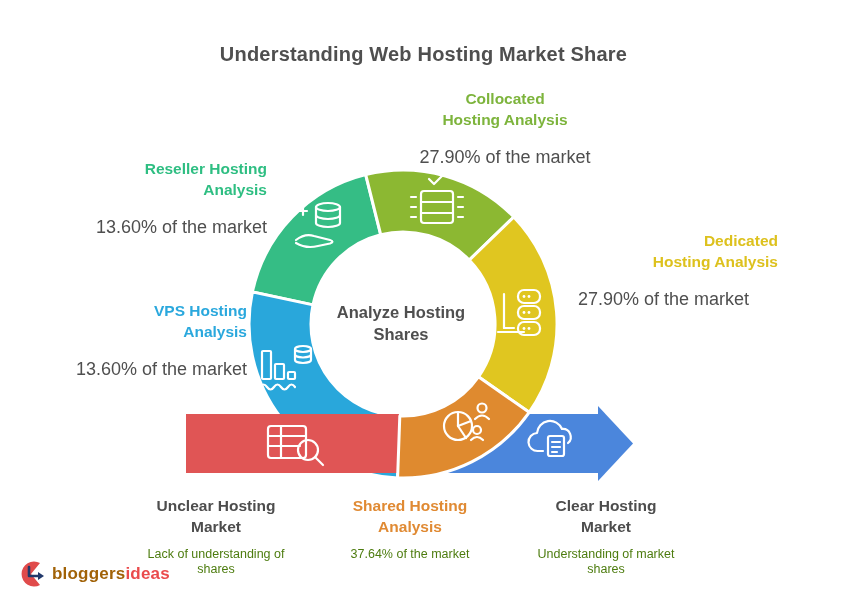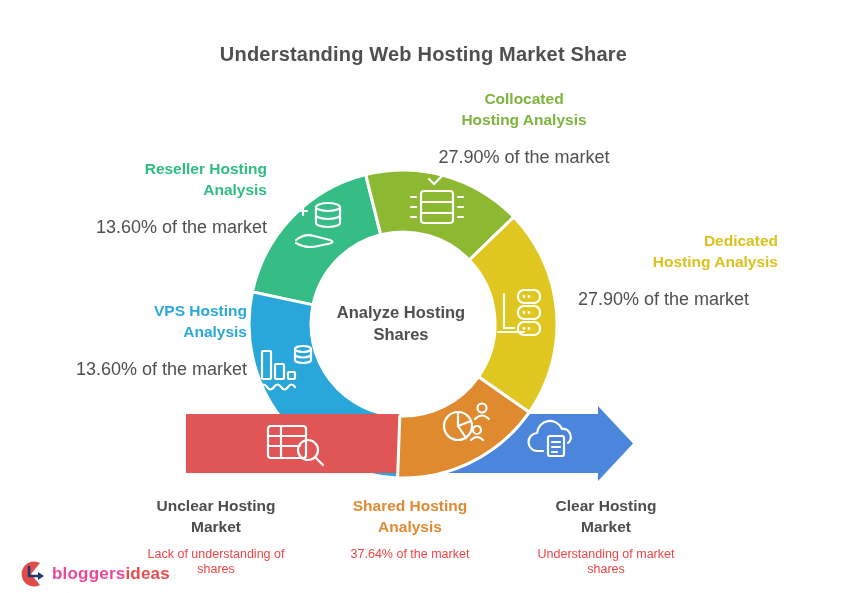--- a/index.html
+++ b/index.html
@@ -33,24 +33,24 @@
   .c-yellow{color:#ddc11d;text-align:right;}
   .c-blue{color:#2aa8dd;}
   .c-orange{color:#e08a33;}
   .c-dark{color:#4d4d4d;}
   .center-lbl{
     position:absolute;left:301px;top:301px;width:200px;text-align:center;
     font-size:16.5px;font-weight:700;color:#4f4f4f;line-height:22px;
   }
   .flow-lbl{position:absolute;width:200px;text-align:center;}
   .flow-lbl .hd{font-size:15.5px;font-weight:700;line-height:21px;}
-  .flow-lbl .sub{font-size:12.5px;color:#ef4444;line-height:15px;margin:10px auto 0;max-width:150px;}
+  .flow-lbl .sub{font-size:12.5px;color:#4d7c0f;line-height:15px;margin:10px auto 0;max-width:150px;}
   .logo{position:absolute;left:18px;top:558px;width:200px;height:32px;display:flex;align-items:center;}
   .logo-text{font-size:17px;font-weight:700;letter-spacing:.2px;margin-left:4px;}
-  .logo-text .p1{color:#ec4899;}
+  .logo-text .p1{color:#a16207;}
   .logo-text .p2{color:#ea4b4c;}
 </style>
 </head>
 <body>
 
 <div class="stage">
 
   <div class="title">Understanding Web Hosting Market Share</div>
 
   <svg class="graphic" width="847" height="593" viewBox="0 0 847 593">
@@ -141,21 +141,21 @@
 
     <g class="icon" transform="translate(553,444)">
       <path d="M-10 7 H-15 A9 9 0 0 1 -16 -11 A13 13 0 0 1 9 -15 A8 8 0 0 1 15 -1"></path>
       <rect x="-5" y="-8" width="16" height="20" rx="2"></rect>
       <line x1="-1" y1="-2" x2="7" y2="-2"></line>
       <line x1="-1" y1="3" x2="7" y2="3"></line>
       <line x1="-1" y1="8" x2="4" y2="8"></line>
     </g>
   </svg>
 
-  <div class="lbl ta-c" style="left:414px;top:88px;width:220px;">
+  <div class="lbl ta-c" style="left:395px;top:88px;width:220px;">
     <div class="l1 c-lime">Collocated</div>
     <div class="l2 c-lime">Hosting Analysis</div>
     <div class="pct">27.90% of the market</div>
   </div>
 
   <div class="lbl ta-r" style="left:67px;top:158px;text-align:right;">
     <div class="l1 c-emerald">Reseller Hosting</div>
     <div class="l2 c-emerald">Analysis</div>
     <div class="pct">13.60% of the market</div>
   </div>

